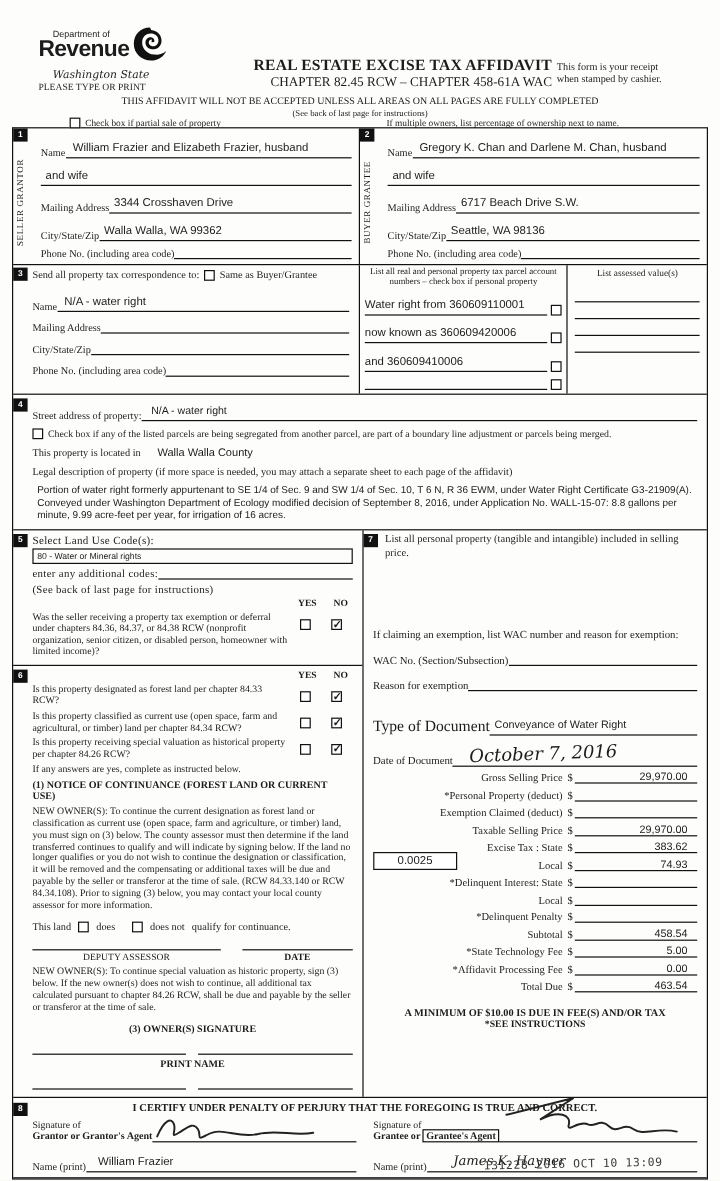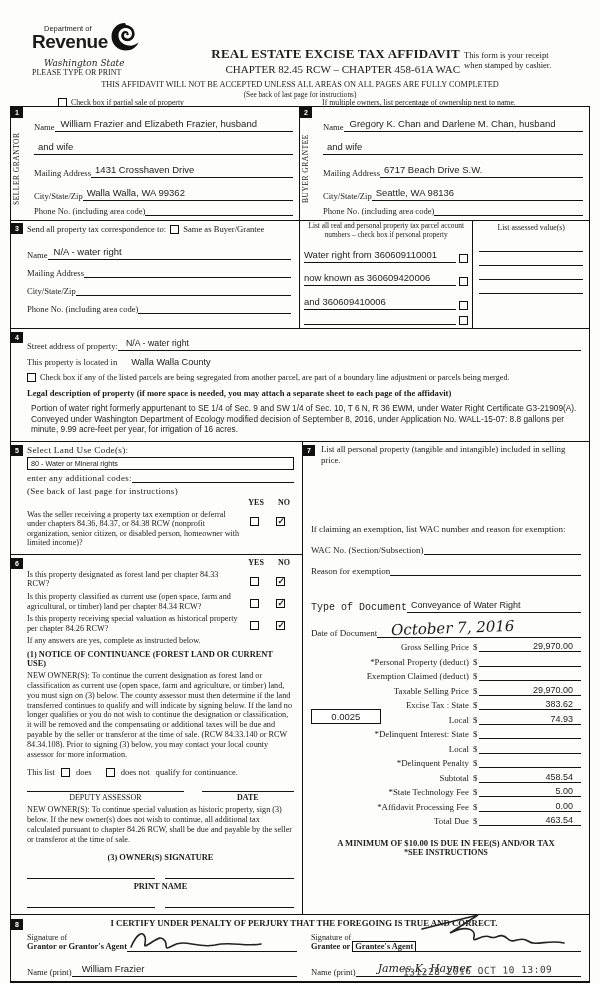--- a/index.html
+++ b/index.html
@@ -150,21 +150,21 @@
         <div class="party-fields">
           <div class="fieldrow">
               <span class="lbl">Name</span>
               <span class="fill"><span class="val" style="margin-left:6px;">William Frazier and Elizabeth Frazier, husband</span></span>
             </div>
           <div class="fieldrow">
               <span class="fill"><span class="val" style="margin-left:4px;">and wife</span></span>
             </div>
           <div class="fieldrow">
               <span class="lbl">Mailing Address</span>
-              <span class="fill"><span class="val" style="margin-left:4px;">1431 Crosshaven Drive</span></span>
+              <span class="fill"><span class="val" style="margin-left:4px;">3344 Crosshaven Drive</span></span>
             </div>
           <div class="fieldrow">
               <span class="lbl">City/State/Zip</span>
               <span class="fill"><span class="val" style="margin-left:4px;">Walla Walla, WA  99362</span></span>
             </div>
           <div class="fieldrow">
               <span class="lbl">Phone No. (including area code)</span>
               <span class="fill"></span>
             </div>
         </div>
@@ -248,29 +248,29 @@
         <div class="assessedline"></div>
       </div>
     </div>
 
     <div class="sec4">
       <span class="numbadge">4</span>
       <div class="fieldrow" style="margin-top:0;">
           <span class="lbl">Street address of property:</span>
           <span class="fill"><span class="val" style="margin-left:8px;font-size:8.8px;">N/A - water right</span></span>
         </div>
+      <div style="display:flex;gap:4px;margin-top:6px;align-items:flex-start;">
+        <span class="chk"></span>
+        <span class="lbl" style="font-size:8.2px;">Check box if any of the listed parcels are being segregated from another parcel, are part of a boundary line adjustment or parcels being merged.</span>
+      </div>
       <div style="display:flex;gap:14px;margin-top:6px;align-items:flex-end;">
         <span class="lbl">This property is located in</span>
         <span class="val" style="font-size:9.2px;">Walla Walla County</span>
       </div>
-      <div style="display:flex;gap:4px;margin-top:6px;align-items:flex-start;">
-        <span class="chk"></span>
-        <span class="lbl" style="font-size:8.2px;">Check box if any of the listed parcels are being segregated from another parcel, are part of a boundary line adjustment or parcels being merged.</span>
-      </div>
-      <div class="lbl" style="margin-top:6px;font-weight:bold;">Legal description of property (if more space is needed, you may attach a separate sheet to each page of the affidavit)</div>
+      <div class="lbl" style="margin-top:6px;">Legal description of property (if more space is needed, you may attach a separate sheet to each page of the affidavit)</div>
       <div class="legal">Portion of water right formerly appurtenant to SE 1/4 of Sec. 9 and SW 1/4 of Sec. 10, T 6 N, R 36 EWM, under Water Right Certificate G3-21909(A).  Conveyed under Washington Department of Ecology modified decision of September 8, 2016, under Application No. WALL-15-07: 8.8 gallons per minute, 9.99 acre-feet per year, for irrigation of 16 acres.</div>
     </div>
 
     <div class="cols">
       <div class="colL">
 
         <div class="sec5">
           <span class="numbadge">5</span>
           <div style="font-size:9.2px;letter-spacing:0.3px;">Select Land Use Code(s):</div>
           <div class="codebox"><span>80 - Water or Mineral rights</span></div>
@@ -308,21 +308,21 @@
           </div>
           <div class="qrow">
             <span class="qtxt">Is this property receiving special valuation as historical property per chapter 84.26 RCW?</span>
             <span class="qbox"><span class="chk"></span></span>
             <span class="qbox"><span class="chk checked"></span></span>
           </div>
           <div class="para">If any answers are yes, complete as instructed below.</div>
           <div class="bt">(1) NOTICE OF CONTINUANCE  (FOREST LAND OR CURRENT USE)</div>
           <div class="para">NEW OWNER(S): To continue the current designation as forest land or classification as current use (open space, farm and agriculture, or timber) land, you must sign on (3) below. The county assessor must then determine if the land transferred continues to qualify and will indicate by signing below. If the land no longer qualifies or you do not wish to continue the designation or classification, it will be removed and the compensating or additional taxes will be due and payable by the seller or transferor at the time of sale. (RCW 84.33.140 or RCW 84.34.108). Prior to signing (3) below, you may contact your local county assessor for more information.</div>
           <div class="landrow">
-            <span>This list</span>
+            <span>This land</span>
             <span class="chk"></span>
             <span>does</span>
             <span class="chk" style="margin-left:8px;"></span>
             <span>does not</span>
             <span>qualify for continuance.</span>
           </div>
           <div class="sigpair">
             <div class="s1">DEPUTY ASSESSOR</div>
             <div class="s2">DATE</div>
           </div>
@@ -348,21 +348,21 @@
         <div class="fieldrow" style="margin-top:10px;">
             <span class="lbl" style="font-size:9px;">WAC No. (Section/Subsection)</span>
             <span class="fill"></span>
           </div>
         <div class="fieldrow" style="margin-top:10px;">
             <span class="lbl" style="font-size:9px;">Reason for exemption</span>
             <span class="fill"></span>
           </div>
         <div style="height:14px;"></div>
         <div class="fieldrow">
-            <span class="lbl" style="font-size:10px;font-family:Liberation Mono, monospace;">Type of Document</span>
+            <span class="lbl" style="font-size:13px;">Type of Document</span>
             <span class="fill"><span class="val" style="margin-left:4px;font-size:9px;">Conveyance of Water Right</span></span>
           </div>
         <div class="fieldrow" style="margin-top:6px;">
             <span class="lbl" style="font-size:9px;">Date of Document</span>
             <span class="fill"><span class="hand" style="font-size:15px;margin-left:14px;transform:rotate(-2deg);display:inline-block;">October 7, 2016</span></span>
           </div>
 
         <div class="moneyrow">
             <span class="mlabel">Gross Selling Price</span>
             <span class="mdollar">$</span>

